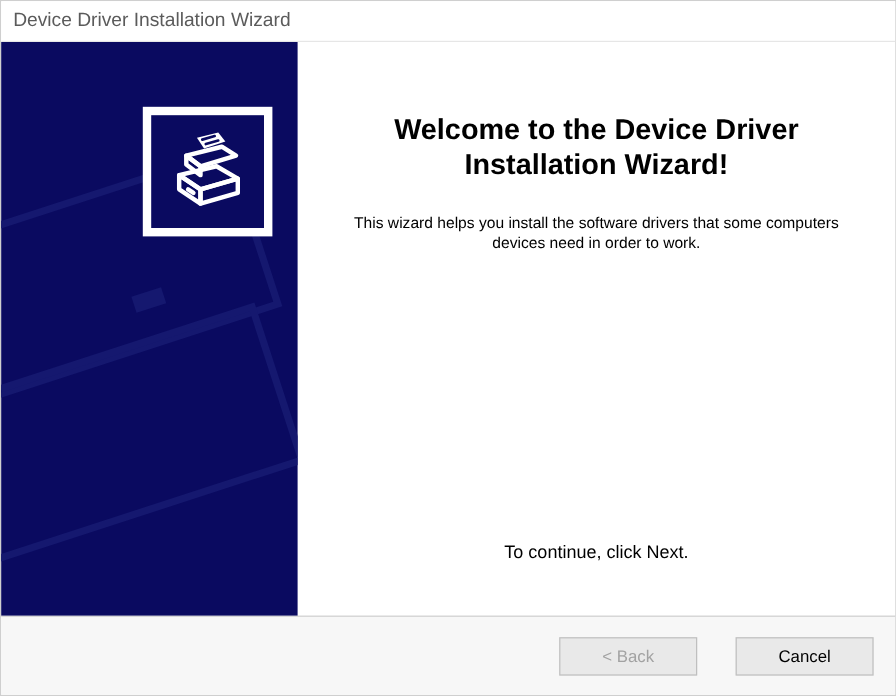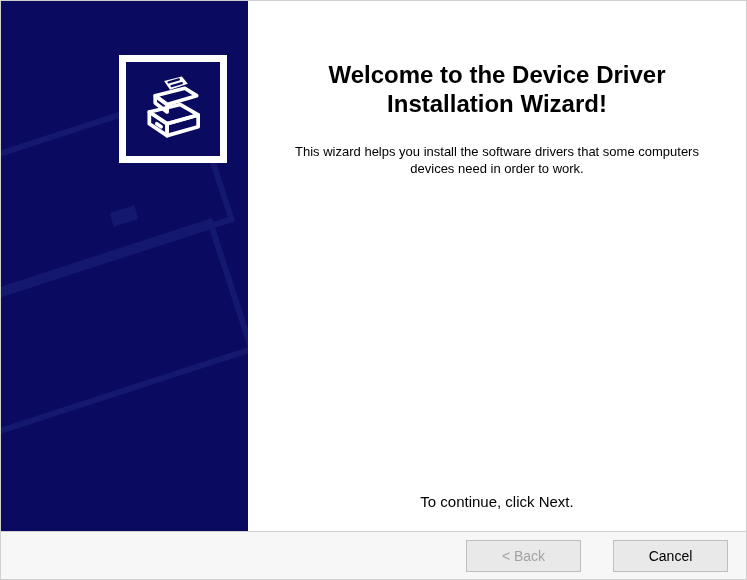--- a/index.html
+++ b/index.html
@@ -102,25 +102,25 @@
       margin-bottom: 24px;
     }
     .body-text {
       font-size: 13px;
       line-height: 1.35;
       color: #000;
     }
     .continue-text {
       font-size: 15px;
       margin-top: auto;
-      margin-bottom: 1px;
+      margin-bottom: 24px;
     }
     .footer {
       border-top: 1px solid #cfcfcf;
-      height: 48px;
+      height: 66px;
       display: flex;
       align-items: center;
       justify-content: flex-end;
       padding: 0 18px;
       gap: 12px;
       background: #f7f7f7;
     }
     .btn {
       min-width: 115px;
       height: 32px;
@@ -138,20 +138,23 @@
     }
     .btn.cancel {
       margin-left: 20px;
       text-align: center;
     }
   </style>
 </head>
 <body>
 
 <div class="window">
+  <div class="titlebar">
+    <span>Device Driver Installation Wizard</span>
+  </div>
   <div class="content">
     <div class="sidebar-graphic">
       <div class="bg-shape big1"></div>
       <div class="bg-shape big2"></div>
       <div class="bg-small"></div>
       <div class="icon-box">
         <div class="icon-inner">
           <svg viewBox="0 0 100 100">
             <g fill="none" stroke="#ffffff" stroke-width="5" stroke-linejoin="round" stroke-linecap="round">
 

